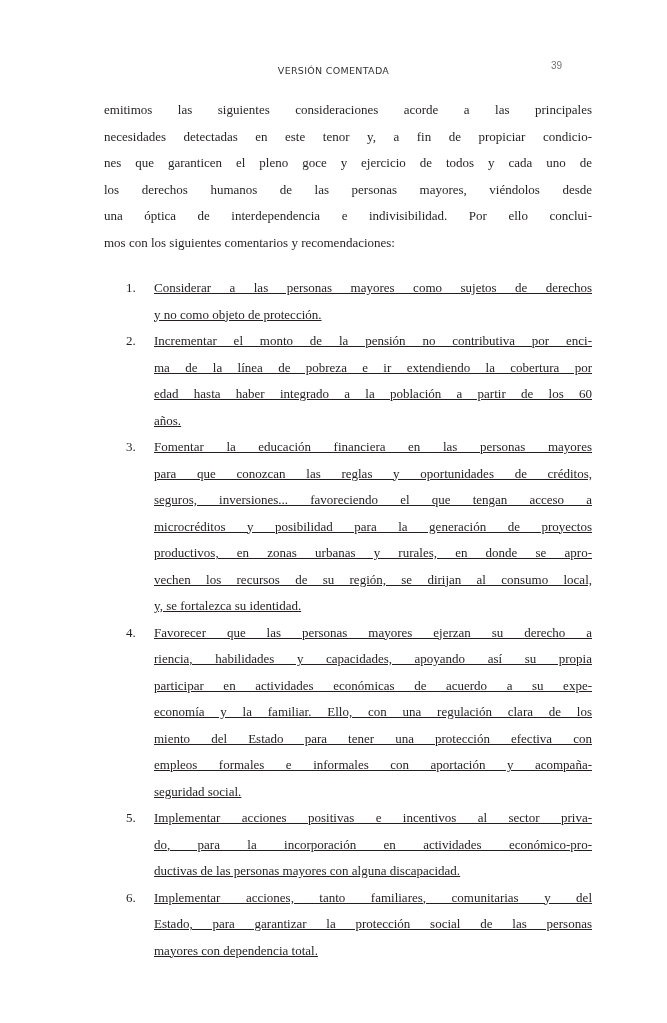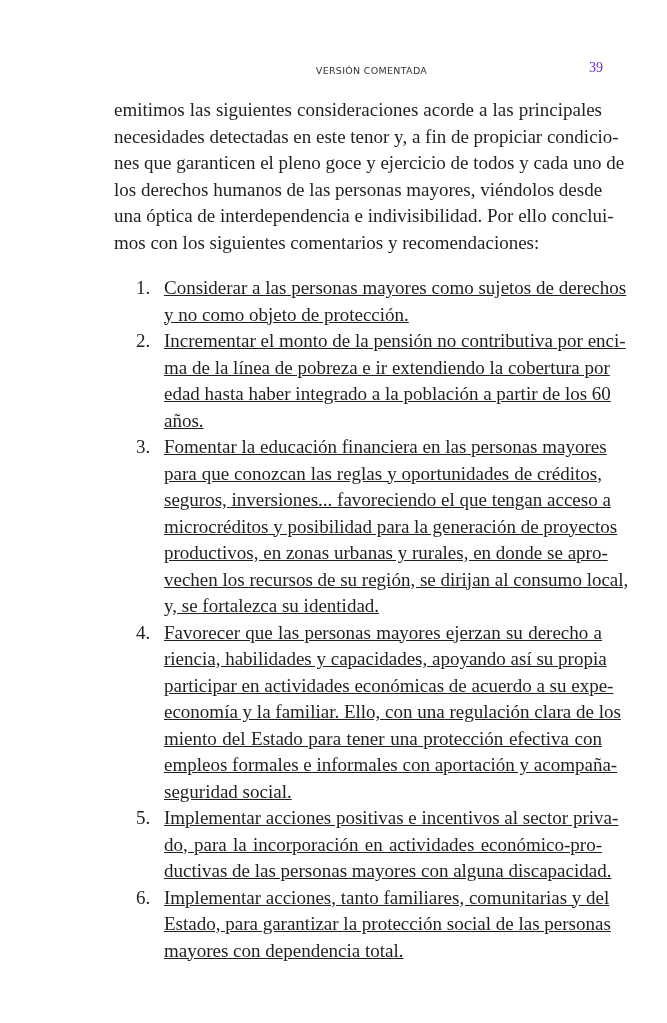--- a/index.html
+++ b/index.html
@@ -1,30 +1,30 @@
 <!DOCTYPE html>
 <html><head>
   <meta charset="utf-8">
   <style>
     html, body { margin: 0; padding: 0; background: #ffffff; }
     body { width: 667px; height: 1023px; position: relative; overflow: hidden; }
-    .page { position: absolute; left: 0; top: 0; width: 574px; height: 1023px; background: #fff; margin-left: 38px; }
+    .page { position: absolute; left: 0; top: 0; width: 574px; height: 1023px; background: #fff; }
     .running-head {
       position: absolute; top: 65px; left: 0; width: 667px;
       font-family: "DejaVu Sans", sans-serif; font-size: 9.5px; letter-spacing: 0.3px;
       color: #333; text-align: center;
     }
     .running-head .title { position: absolute; left: 0; width: 667px; text-align: center; top: 0; }
     .page-number {
       position: absolute; top: 60px; left: 551px;
-      font-family: Liberation Serif, serif; font-size: 14px; color: #6d28d9;
+      font-family: Liberation Sans, sans-serif; font-size: 10px; color: #737373;
     }
     .body {
-      position: absolute; left: 76px; top: 97px; width: 488px;
-      font-family: "Liberation Serif", serif; font-size: 19px; line-height: 26.5px;
+      position: absolute; left: 104px; top: 97px; width: 488px;
+      font-family: "Liberation Serif", serif; font-size: 13px; line-height: 26.5px;
       color: #231f20; text-align: justify;
     }
     .para { margin: 0; }
     .para .line { display: block; text-align: justify; text-align-last: justify; white-space: nowrap; }
     .para .line.last { text-align-last: left; }
     .list { margin: 19px 0 0 0; padding: 0; list-style: none; }
     .item { position: relative; padding-left: 50px; }
     .item .num { position: absolute; left: 22px; top: 0; }
     .item .line { display: block; text-align: justify; text-align-last: justify; white-space: nowrap; text-decoration: underline; }
     .item .line.last { text-align-last: left; }

